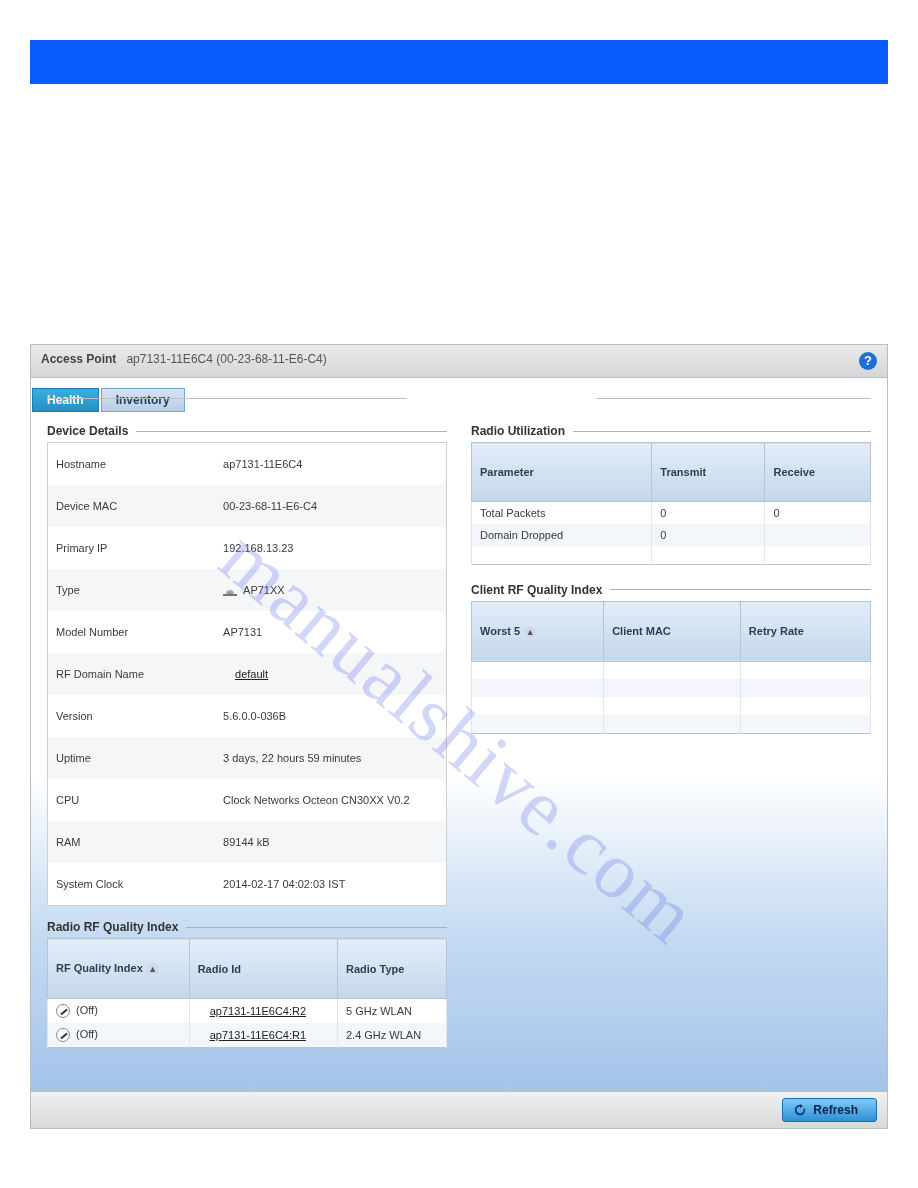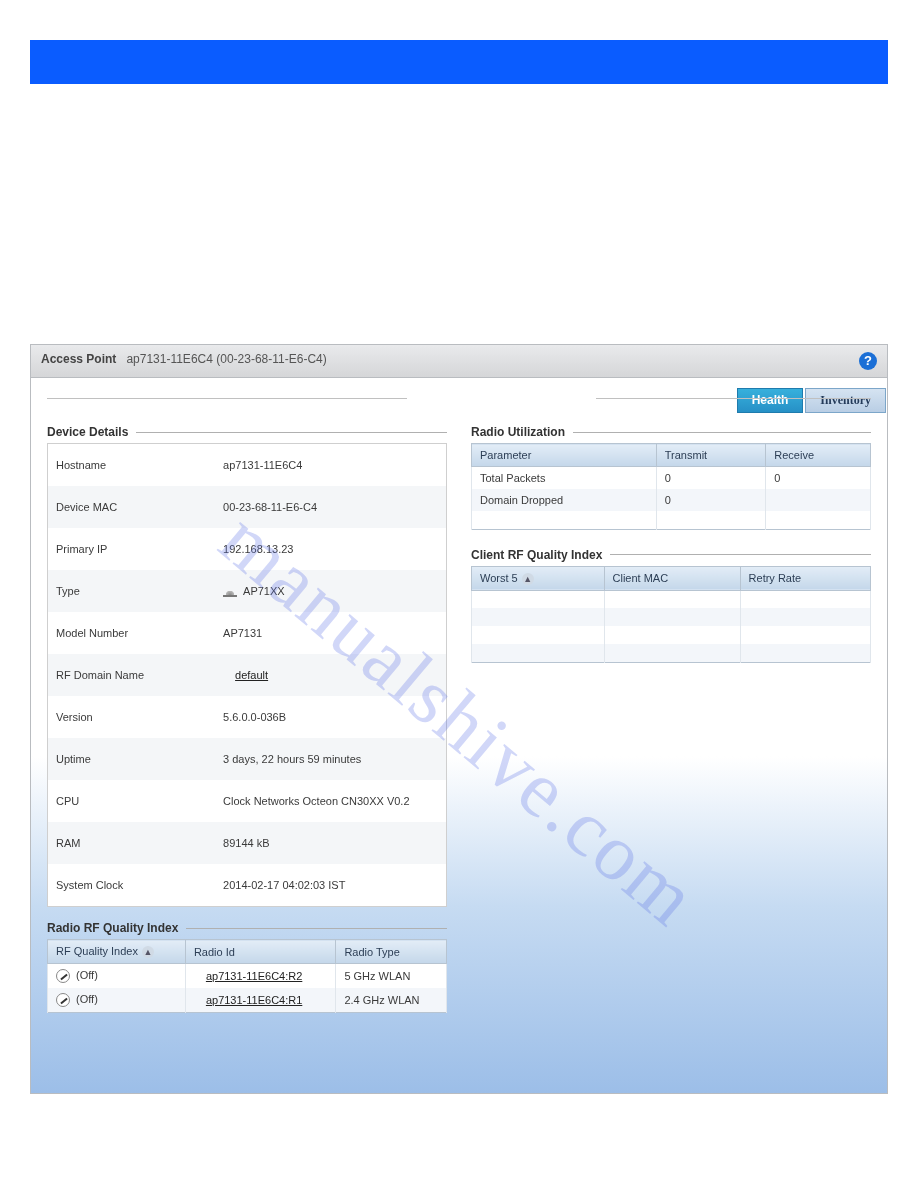--- a/index.html
+++ b/index.html
@@ -45,21 +45,21 @@
     background: #1b6fd6;
     color: #fff;
     font-weight: bold;
     text-align: center;
     line-height: 18px;
     font-size: 13px;
     cursor: pointer;
   }
   .tabs-row {
     display: flex;
-    justify-content: flex-end;
+    justify-content: flex-start;
     padding: 10px 0 6px 0;
     position: relative;
   }
   .tabs-row::before, .tabs-row::after {
     content: "";
     position: absolute;
     top: 20px;
     height: 1px;
     background: #c0c0c0;
   }
@@ -75,21 +75,20 @@
   .tab.active {
     background: linear-gradient(#37b0dc, #2690c6);
     color: #fff;
     font-weight: bold;
     border-color: #1f7bad;
   }
   .tab.inactive {
     background: linear-gradient(#d5e3f1, #b9cee5);
     color: #243b5a;
     font-weight: bold;
-    font-family: Liberation Serif, serif;
   }
   .content {
     display: flex;
     padding: 6px 16px 0 16px;
     gap: 24px;
   }
   .col { flex: 1; }
   .legend-line {
     display: flex;
     align-items: center;
@@ -113,25 +112,25 @@
   .link { text-decoration: underline; color: #222; cursor: pointer; margin-left: 12px; }
   .grid-table {
     border: 1px solid #b7c4d1;
     width: 100%;
     border-collapse: collapse;
     background: #fff;
   }
   .grid-table th {
     background: linear-gradient(#e3edf7, #c4d7ea);
     border: 1px solid #b7c4d1;
-    padding: 5px 8px;
+    padding: 23px 8px;
     text-align: left;
     font-size: 11px;
     color: #2c3e55;
-    font-weight: normal;
+    font-weight: bold;
   }
   .grid-table td {
     border-left: 1px solid #e0e6ec;
     border-right: 1px solid #e0e6ec;
     padding: 5px 8px;
     font-size: 11px;
     color: #3a3a3a;
   }
   .grid-table tr:nth-child(even) td { background: #f3f6fa; }
   .grid-table .sort-ico {
@@ -394,16 +393,26 @@
               <td></td>
               <td></td>
               <td></td>
             </tr>
         </tbody>
       </table>
 
     </div>
   </div>
 
+  <div class="footer-bar">
+    <button class="btn">
+      <span class="refresh-ico">
+        <svg viewBox="0 0 16 16" width="14" height="14">
+            <path fill="#0a3a72" d="M8 2a6 6 0 1 0 5.7 4.1l-1.8.7A4 4 0 1 1 8 4v2l3.5-2.5L8 1v1z"></path>
+          </svg>
+      </span>
+      <span>Refresh</span>
+    </button>
+  </div>
 
 </div>
 
 <div class="page-rule"></div>
 
 </body></html>

